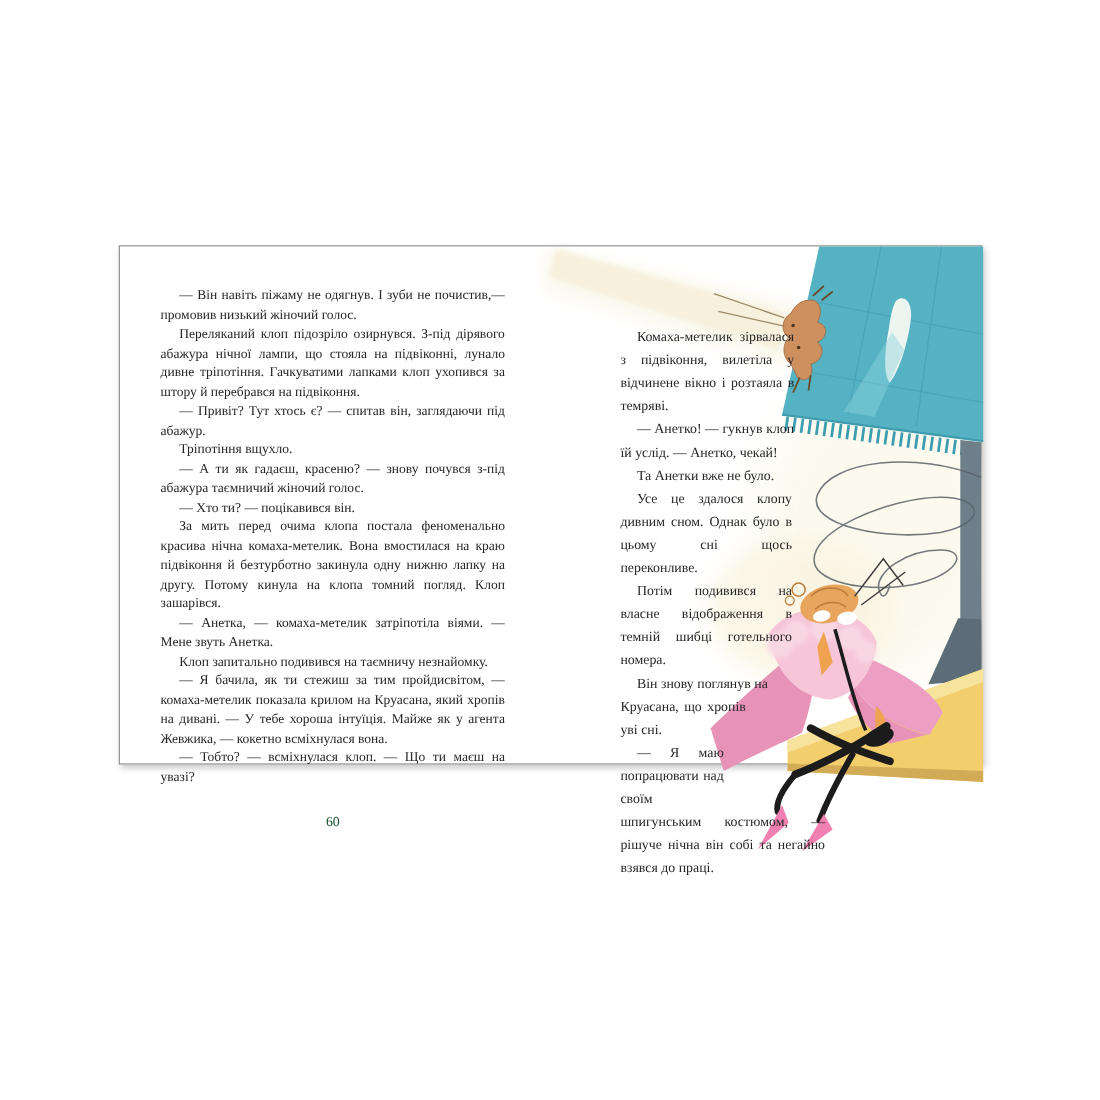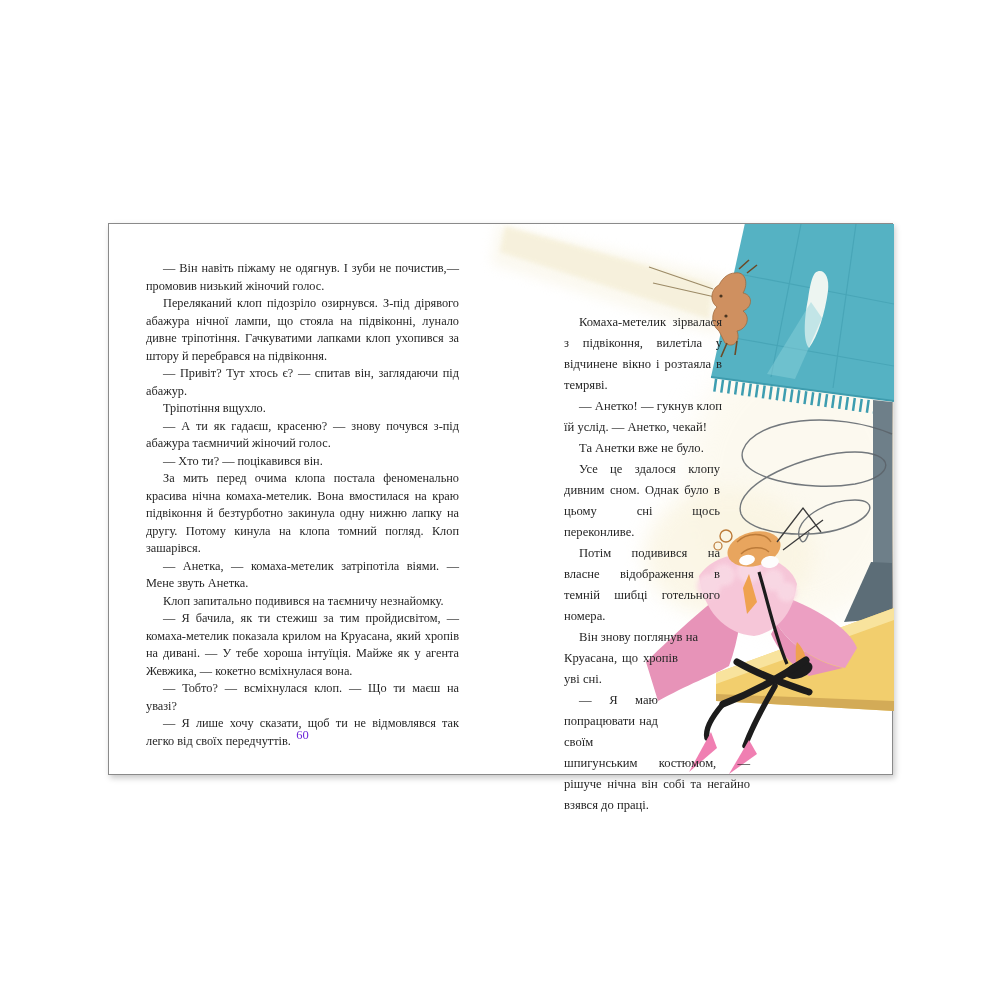--- a/index.html
+++ b/index.html
@@ -2,40 +2,40 @@
 <html><head>
 <meta charset="utf-8">
 <style>
   html,body{margin:0;padding:0;}
   body{
     width:1000px;height:1000px;background:#ffffff;
     font-family:"Liberation Serif", serif;
     position:relative;overflow:hidden;
   }
   .spread{
-    position:absolute;left:108px;top:223px;width:785px;height:552px;
+    position:absolute;left:108px;top:223px;width:785px;height:472px;
     background:#ffffff;border:1.5px solid #8a8a8a;
     box-shadow:2px 3px 6px rgba(0,0,0,.22);
     box-sizing:border-box;
   }
   .illu{position:absolute;left:0;top:0;width:785px;height:552px;z-index:1;}
   .left-text{
     position:absolute;left:37px;top:36px;width:313px;
     font-size:12.3px;line-height:17.5px;text-align:justify;
     color:#262626;z-index:3;
   }
   .left-text p{margin:0;text-indent:17px;}
   .page-num{
-    position:absolute;left:37px;top:504px;width:313px;text-align:center;
-    font-size:12.5px;color:#6d28d9;z-index:3;
+    position:absolute;left:37px;top:516px;width:313px;text-align:center;
+    font-size:12.5px;color:#14532d;z-index:3;
   }
   .right-text{
     position:absolute;left:455px;top:72px;width:186px;
     font-size:12.6px;line-height:21px;text-align:justify;
-    color:#262626;z-index:3;margin-top:16px;
+    color:#262626;z-index:3;
   }
   .right-text p{margin:0;text-indent:15px;}
   .sp{float:right;clear:right;}
   .spA{width:28px;height:126px;}
   .sp0{width:1px;height:84px;}
   .sp1{width:20px;height:42px;}
   .sp2{width:30px;height:42px;}
   .sp3{width:52px;height:42px;}
   .sp4{width:72px;height:42px;}
   .sp5{width:92px;height:42px;}
@@ -138,21 +138,20 @@
     <p>Переляканий клоп підозріло озирнувся. З-під дірявого абажура нічної лампи, що стояла на підвіконні, лунало дивне тріпотіння. Гачкуватими лапками клоп ухопився за штору й перебрався на підвіконня.</p>
     <p>— Привіт? Тут хтось є? — спитав він, заглядаючи під абажур.</p>
     <p>Тріпотіння вщухло.</p>
     <p>— А ти як гадаєш, красеню? — знову почувся з-під абажура таємничий жіночий голос.</p>
     <p>— Хто ти? — поцікавився він.</p>
     <p>За мить перед очима клопа постала феноменально красива нічна комаха-метелик. Вона вмостилася на краю підвіконня й безтурботно закинула одну нижню лапку на другу. Потому кинула на клопа томний погляд. Клоп зашарівся.</p>
     <p>— Анетка, — комаха-метелик затріпотіла віями. — Мене звуть Анетка.</p>
     <p>Клоп запитально подивився на таємничу незнайомку.</p>
     <p>— Я бачила, як ти стежиш за тим пройдисвітом, — комаха-метелик показала крилом на Круасана, який хропів на дивані. — У тебе хороша інтуїція. Майже як у агента Жевжика, — кокетно всміхнулася вона.</p>
     <p>— Тобто? — всміхнулася клоп. — Що ти маєш на увазі?</p>
-    <p>— Я лише хочу сказати, щоб ти не відмовлявся так легко від своїх передчуттів.</p>
   </div>
   <div class="page-num">60</div>
 
   <div class="right-text">
     <div class="sp spA"></div>
     <div class="sp sp0"></div>
     <div class="sp sp1"></div>
     <div class="sp sp2"></div>
     <div class="sp sp3"></div>
     <div class="sp sp4"></div>

